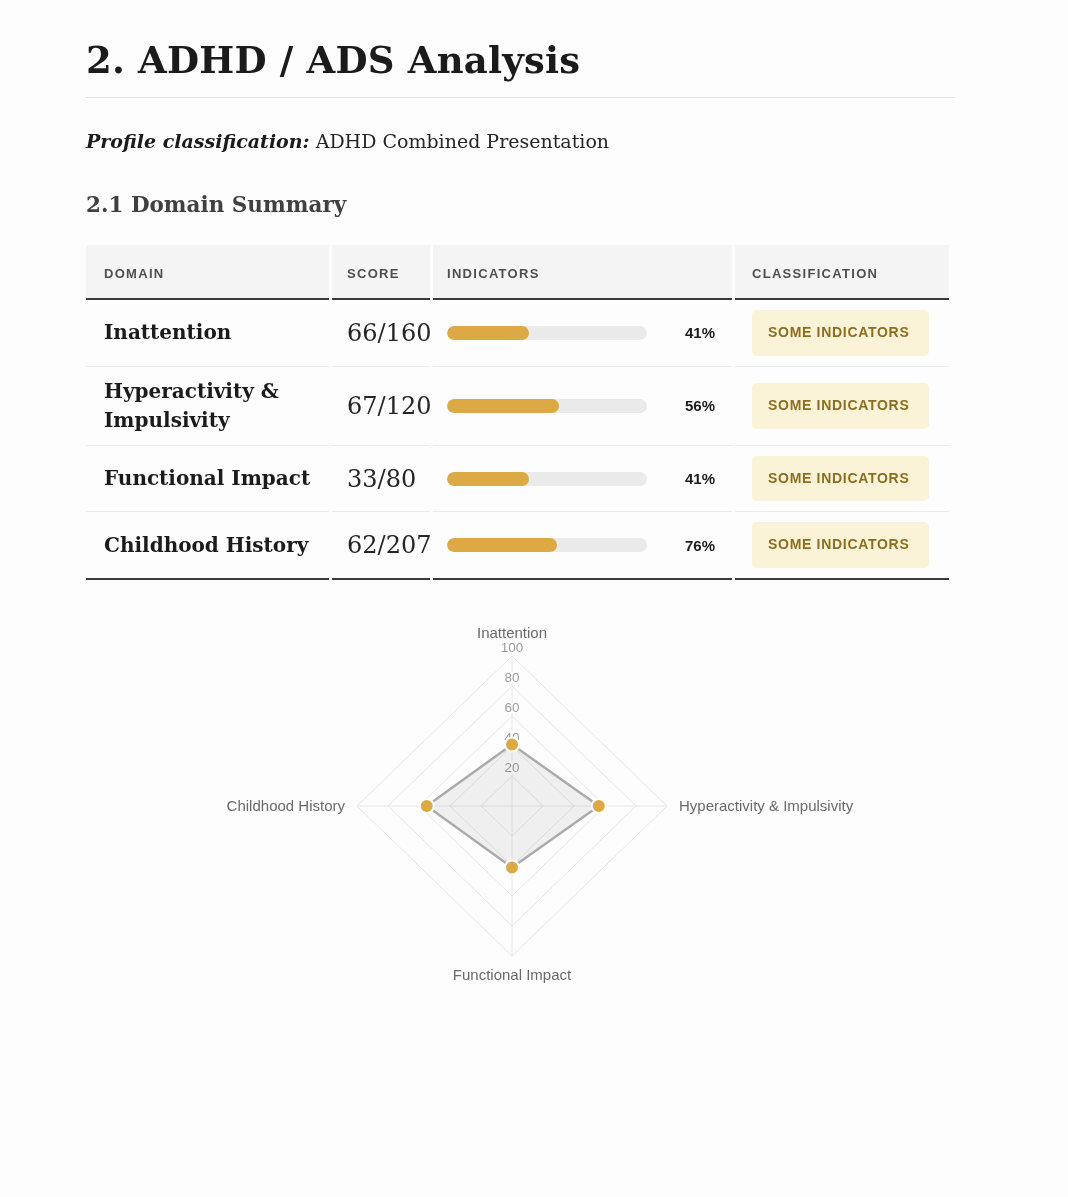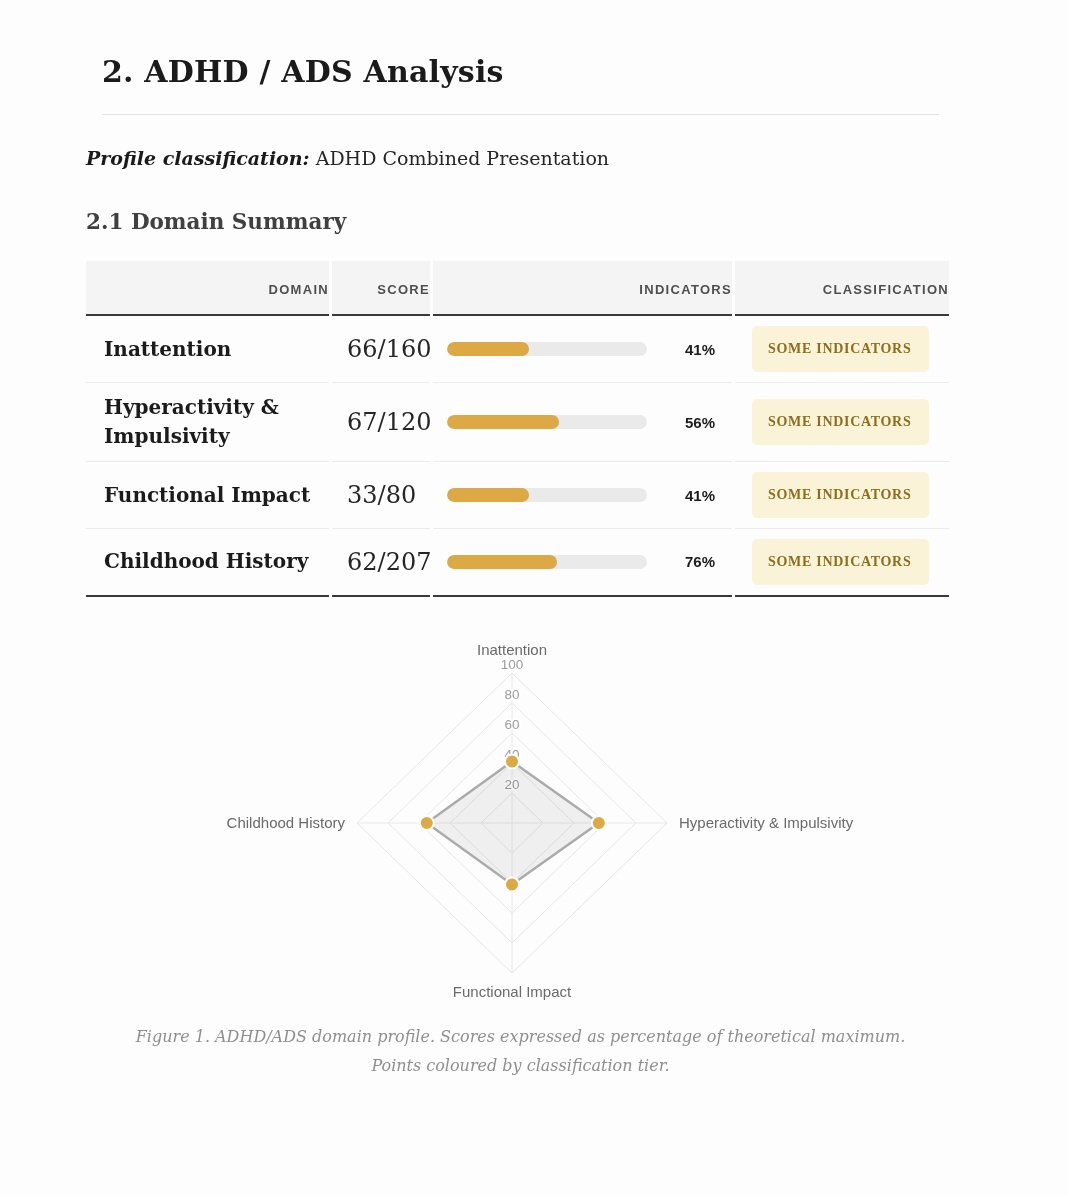--- a/index.html
+++ b/index.html
@@ -15,39 +15,39 @@
   body{
     background:#FDFDFD;
     color:#1F1F1F;
     font-family:"DejaVu Serif","Liberation Serif",serif;
     width:1068px;
     min-height:1197px;
   }
   .container{width:869px;margin-left:86px;padding-bottom:54px;}
 
   .section-title{
-    font-size:30px;font-weight:700;color:#1B1B1B;
-    margin:16px;padding:38px 0 24px 0;line-height:1.2;
+    font-size:37px;font-weight:700;color:#1B1B1B;
+    margin:0;padding:38px 0 15px 0;line-height:1.2;
     border-bottom:1px solid #E3E3E3;letter-spacing:.2px;
   }
   .profile-line{font-size:19px;margin:31px 0 0 0;color:#262626;line-height:1.35;}
   .profile-line .lbl{font-weight:700;color:#1B1B1B;font-style:italic;}
   .subsection-title{font-size:21.5px;font-weight:700;color:#404040;margin:37px 0 0 0;line-height:1.2;}
 
   table.domain-table{
     width:869px;margin-top:27px;margin-left:-3px;
     border-collapse:separate;border-spacing:3px 0;table-layout:fixed;
   }
   col.c-domain{width:243px;} col.c-score{width:98px;}
   col.c-pct{width:299px;} col.c-class{width:214px;}
   thead th{
     background:var(--header-bg);
     font-family:"Liberation Sans",sans-serif;
     font-size:13px;font-weight:700;letter-spacing:1.3px;
-    color:#4F4F4F;text-align:right;
+    color:#4F4F4F;text-align:left;
     padding:21px 0 17px 0;
     border-bottom:2px solid var(--dark-rule);
   }
   th.col-domain{padding-left:18px;}
   th.col-score{padding-left:15px;}
   th.col-pct{padding-left:14px;}
   th.col-class{padding-left:17px;}
   tbody td{
     border-bottom:1px solid #ECECEC;
     padding:10px 0;vertical-align:middle;
@@ -60,21 +60,21 @@
 
   .domain-name{font-size:20px;font-weight:700;line-height:1.45;color:#1B1B1B;}
   .score-val{font-size:24px;color:#262626;}
   .pctwrap{display:flex;align-items:center;}
   .track{width:200px;height:14px;background:var(--track);border-radius:7px;overflow:hidden;flex:0 0 auto;}
   .fill{height:100%;background:var(--gold);border-radius:7px;}
   .pct-val{margin-left:auto;font-family:"Liberation Sans",sans-serif;font-weight:700;font-size:15px;color:#1C1C1C;}
   .badge{
     display:inline-block;width:177px;
     background:var(--badge-bg);color:var(--badge-text);
-    font-family:Liberation Serif, serif;font-weight:700;
+    font-family:Liberation Sans, sans-serif;font-weight:700;
     font-size:14px;letter-spacing:.7px;line-height:1.7;
     padding:11px 16px;border-radius:5px;
   }
 
   figure.radar-figure{margin:38px 0 0 0;}
   svg.radar text{font-family:"Liberation Sans",sans-serif;}
   svg.radar .axis-label{font-size:15px;fill:#6A6A6A;}
   svg.radar .tick{
     font-size:13.5px;fill:#9C9C9C;
     paint-order:stroke;stroke:rgba(255,255,255,.85);stroke-width:4px;
@@ -212,19 +212,15 @@
         <polygon points="426,126.5 512.8,188 426,249.5 340.75,188" fill="rgba(120,120,120,0.10)" stroke="#ABABAB" stroke-width="2.5" stroke-linejoin="round"></polygon>
         <circle cx="426" cy="126.5" r="7" fill="#DCA945" stroke="#FFFFFF" stroke-width="2"></circle>
         <circle cx="512.8" cy="188" r="7" fill="#DCA945" stroke="#FFFFFF" stroke-width="2"></circle>
         <circle cx="426" cy="249.5" r="7" fill="#DCA945" stroke="#FFFFFF" stroke-width="2"></circle>
         <circle cx="340.75" cy="188" r="7" fill="#DCA945" stroke="#FFFFFF" stroke-width="2"></circle>
         <text x="426" y="20" text-anchor="middle" class="axis-label">Inattention</text>
         <text x="593" y="193" text-anchor="start" class="axis-label">Hyperactivity &amp; Impulsivity</text>
         <text x="426" y="362" text-anchor="middle" class="axis-label">Functional Impact</text>
         <text x="259" y="193" text-anchor="end" class="axis-label">Childhood History</text>
       </svg>
-    <figcaption class="figure-caption">
-      <div>Figure 1. ADHD/ADS domain profile. Scores expressed as percentage of theoretical maximum.</div>
-      <div>Points coloured by classification tier.</div>
-    </figcaption>
   </figure>
 
 </div>
 
 </body></html>

